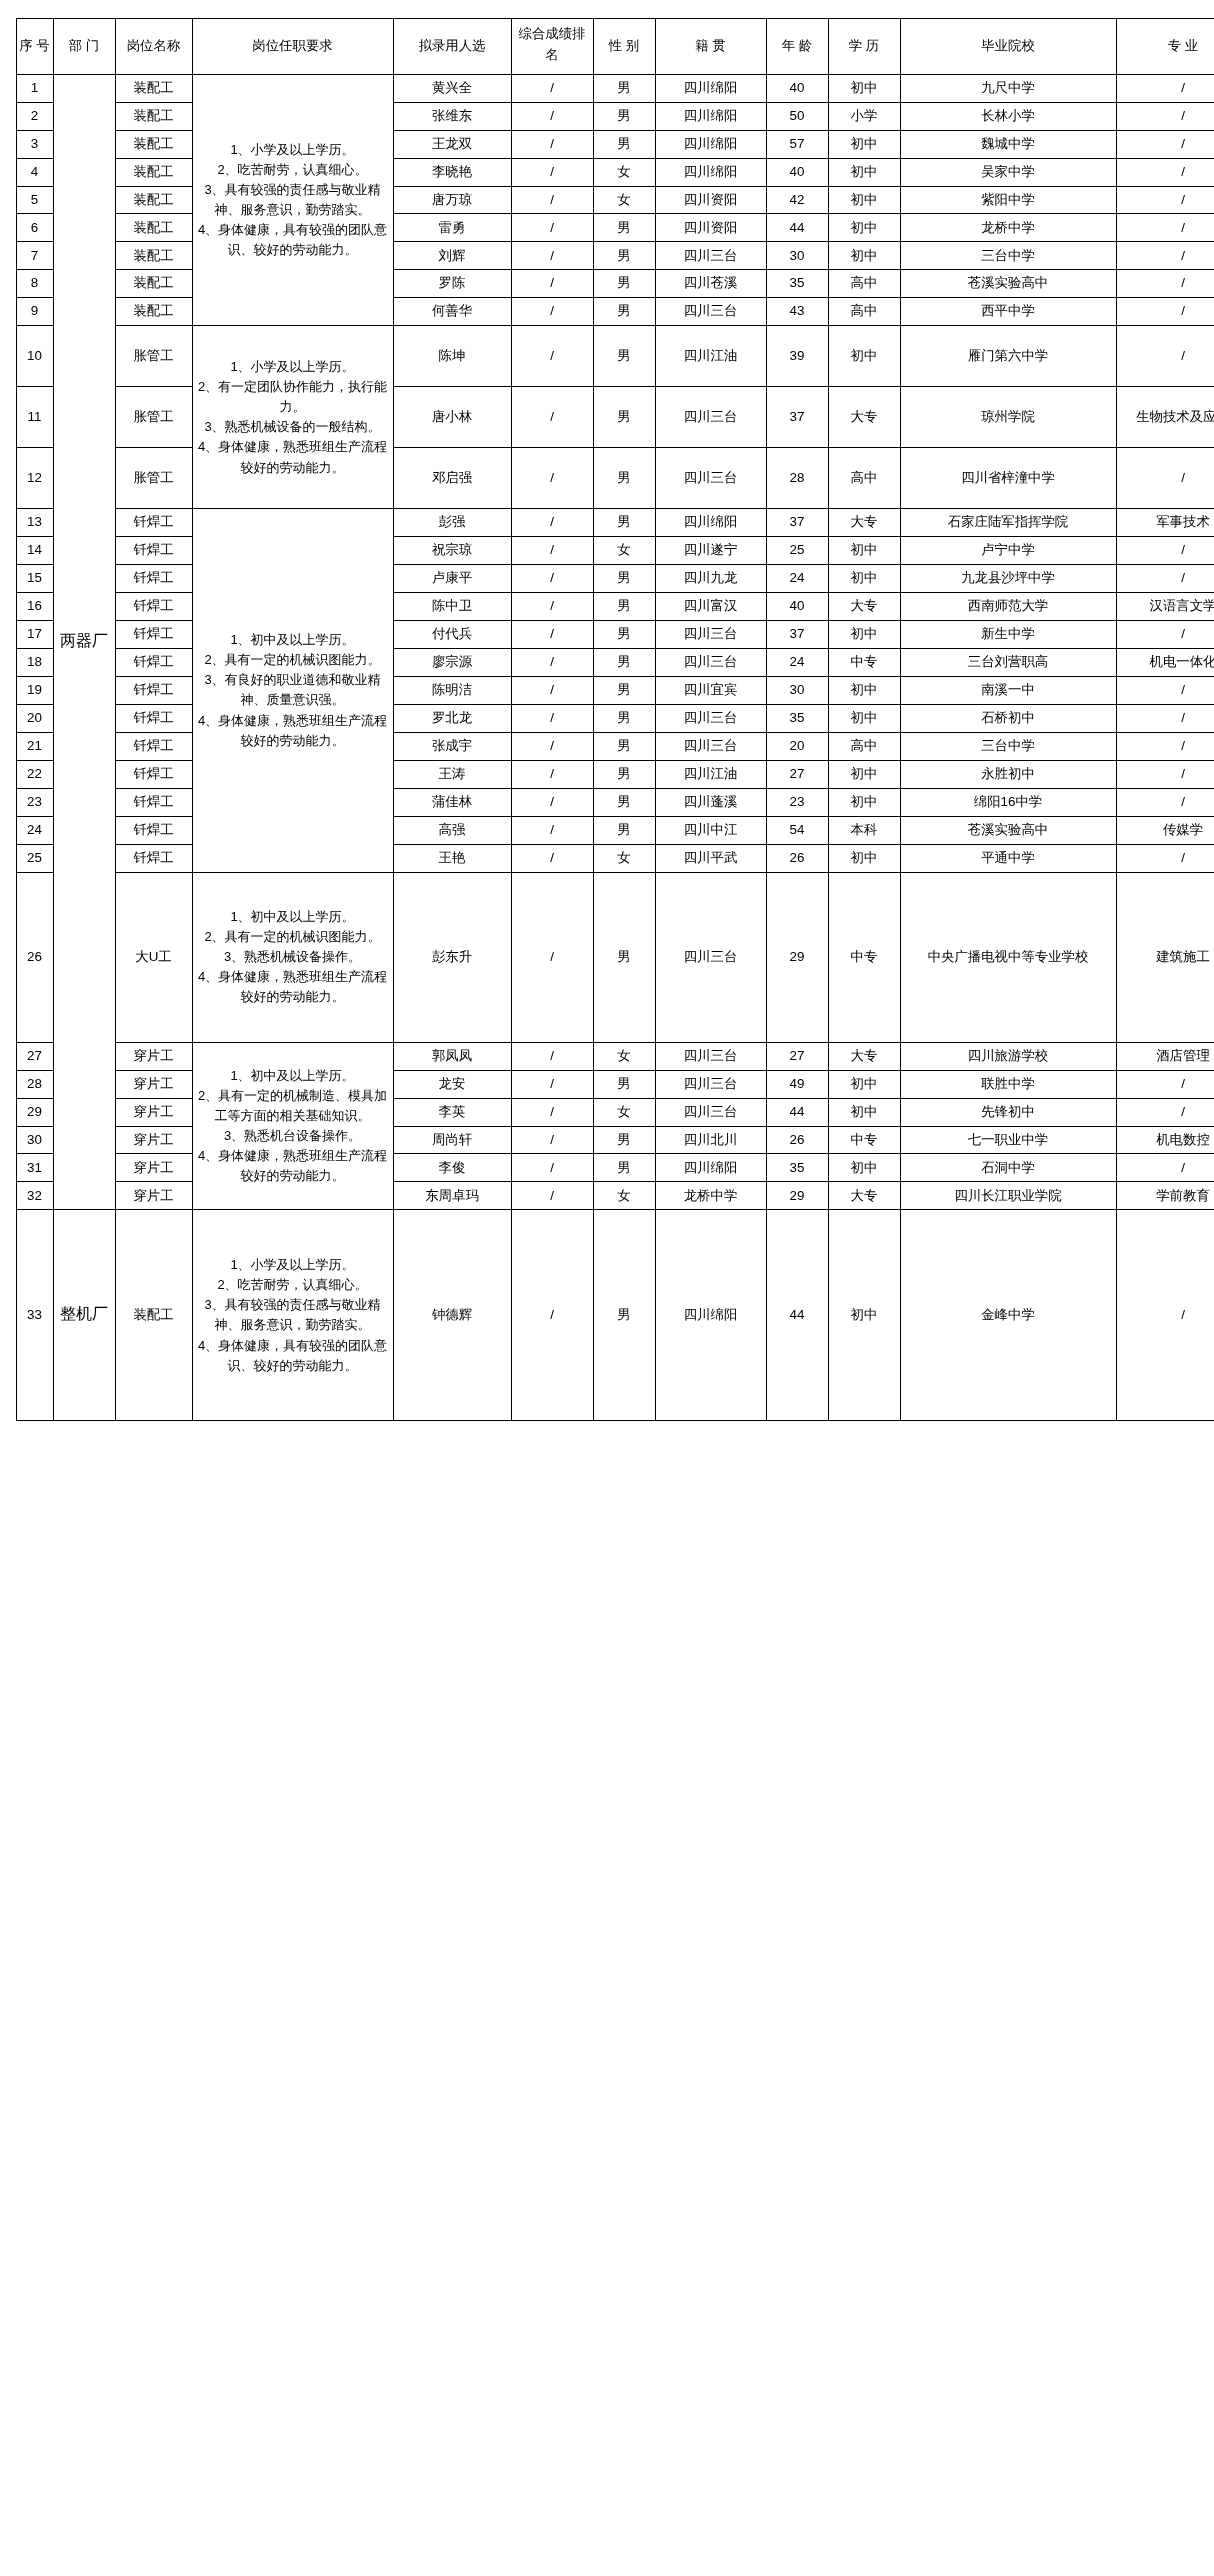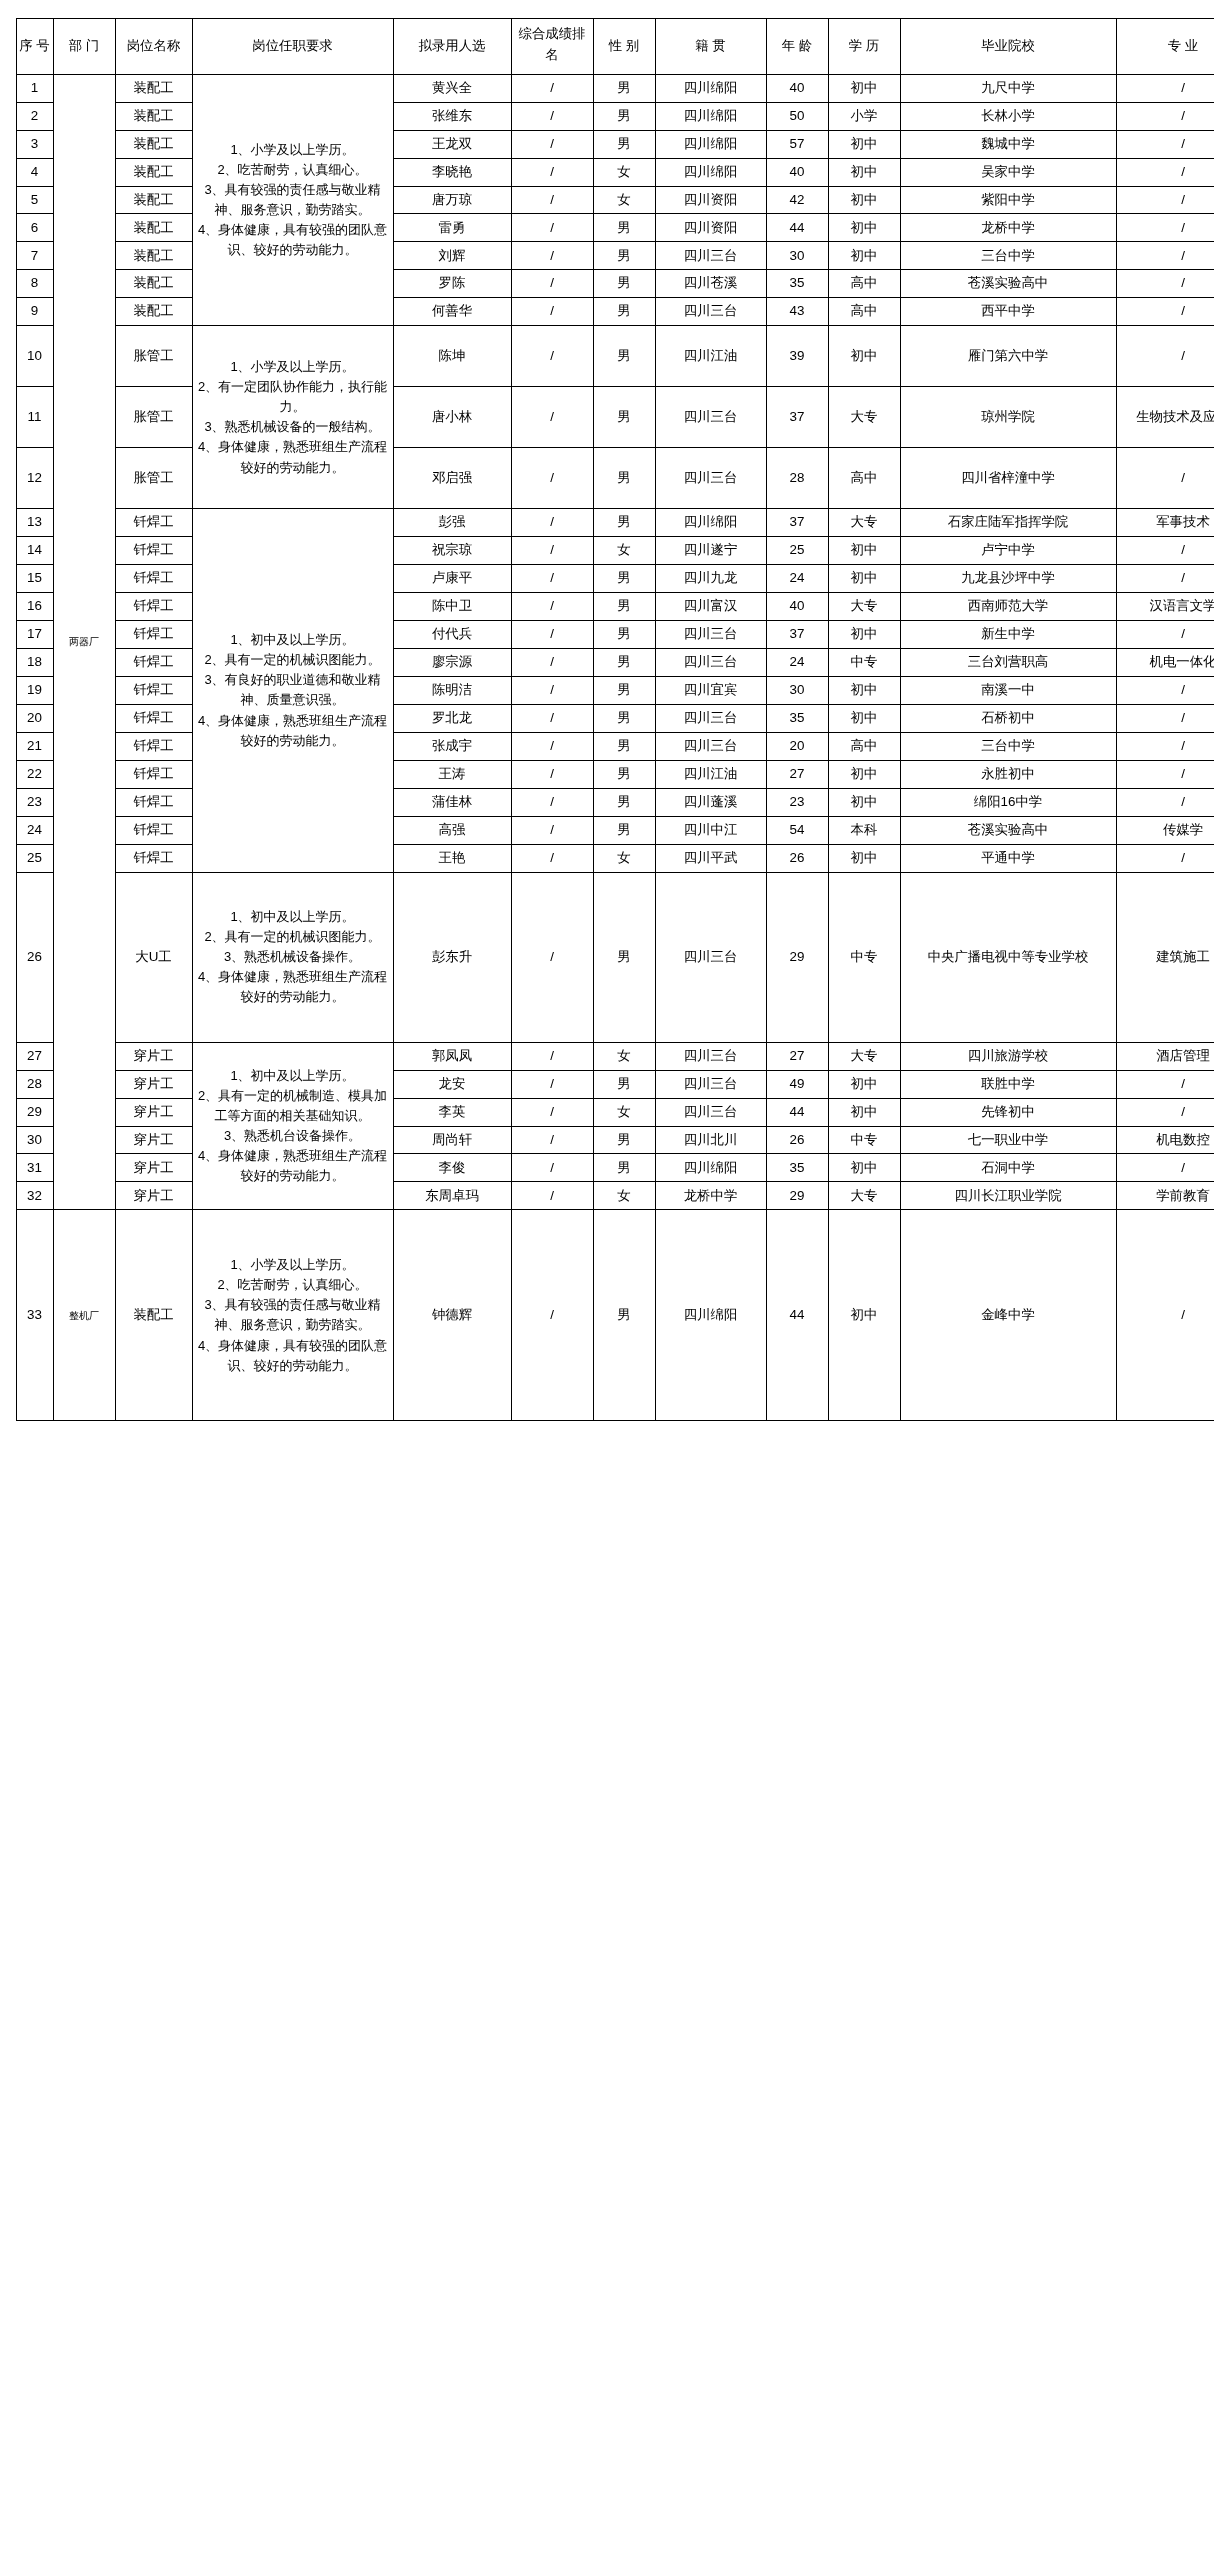--- a/index.html
+++ b/index.html
@@ -40,21 +40,22 @@
   }
   td.req-cell,
   td.req-cell-left {
     text-align: left;
     padding-left: 12.4px;
     padding-right: 8.2px;
     font-size: 13px;
     line-height: 1.95;
   }
   td.dept-cell {
-    font-size: 10px;
+    font-size: 16px;
+    font-family: Liberation Mono, monospace;
   }
   td.idx {
     font-size: 13.4px;
   }
   .slash {
     font-size: 13.4px;
   }
   col.c-idx      { width: 37px; }
   col.c-dept     { width: 62px; }
   col.c-post     { width: 77px; }

